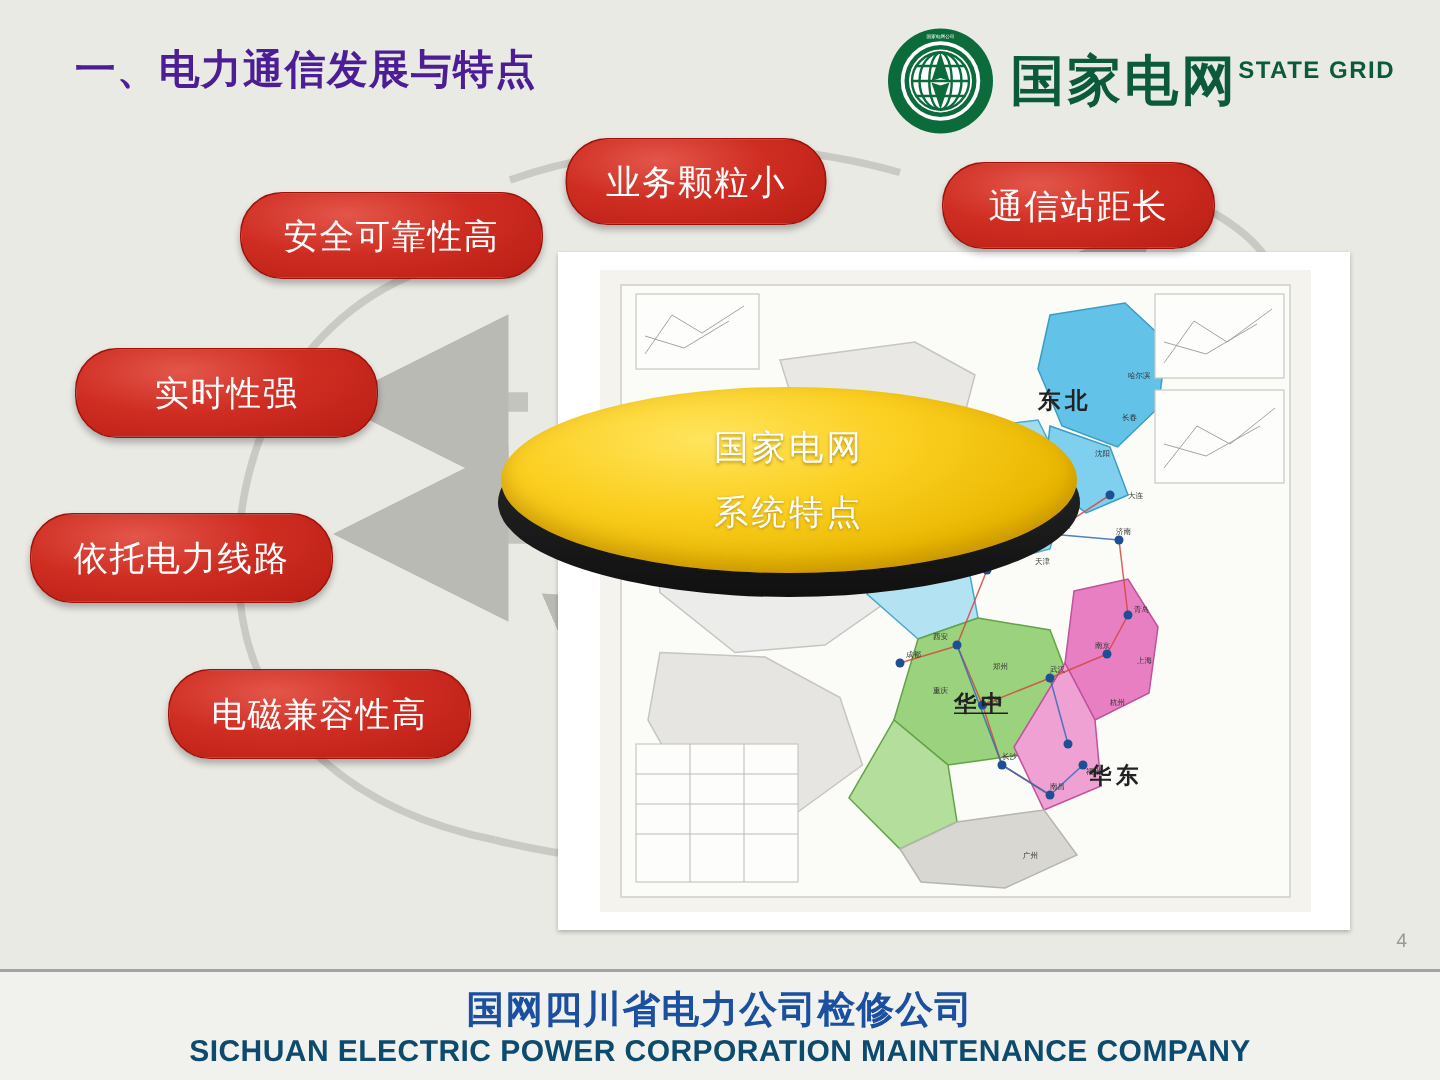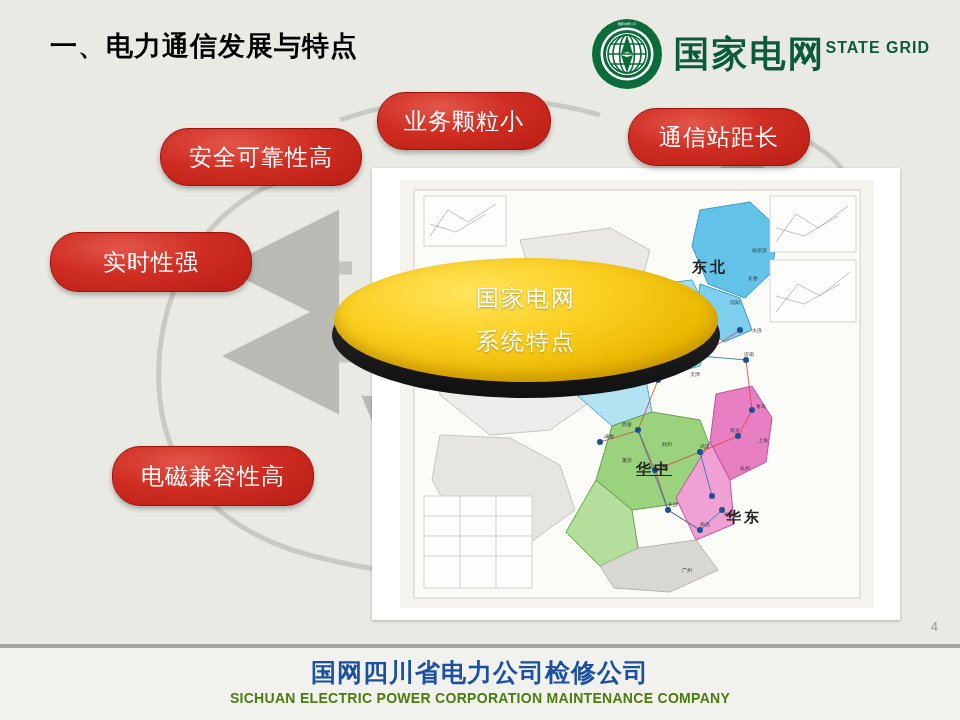--- a/index.html
+++ b/index.html
@@ -25,21 +25,21 @@
 
   
   #title-bar {
     position: absolute;
     left: 50px;
     top: 28px;
     display: flex;
     align-items: center;
   }
   #title-text {
-    color: #000000;
+    color: #4c1d95;
     font-size: 27px;
     font-weight: bold;
     letter-spacing: 1px;
     white-space: nowrap;
     font-family: Liberation Mono, monospace;
   }
 
   
   #logo {
     position: absolute;
@@ -168,39 +168,39 @@
   }
 
   
   #footer {
     position: absolute;
     left: 0;
     bottom: 0;
     width: 960px;
     height: 72px;
     background: #f1f1ee;
-    border-top: 4px solid #a3a3a3;
+    border-top: 2px solid #a3a3a3;
   }
   #footer-cn {
     position: absolute;
     left: 0; right: 0;
     top: 8px;
     text-align: center;
     color: #1b4fa0;
     font-size: 25px;
     font-weight: bold;
     letter-spacing: 1px;
   }
   #footer-en {
     position: absolute;
     left: 0; right: 0;
     top: 42px;
     text-align: center;
-    color: #4d7c0f;
-    font-size: 14px;
+    color: #0c4a6e;
+    font-size: 20px;
     font-weight: bold;
     letter-spacing: .3px;
   }
   #page-number {
     position: absolute;
     right: 22px;
     bottom: 86px;
     color: #9a9a95;
     font-size: 13px;
   }
@@ -392,20 +392,23 @@
   </div>
 
   <div class="pill" style="left:160px; top:128px; width:200px; height:56px;">
     <span>安全可靠性高</span>
   </div>
 
   <div class="pill" style="left:50px; top:232px; width:200px; height:58px;">
     <span>实时性强</span>
   </div>
 
+  <div class="pill" style="left:20px; top:342px; width:200px; height:58px;">
+    <span>依托电力线路</span>
+  </div>
 
   <div class="pill" style="left:112px; top:446px; width:200px; height:58px;">
     <span>电磁兼容性高</span>
   </div>
 
   <div id="page-number">4</div>
 
   <div id="footer">
     <div id="footer-cn">国网四川省电力公司检修公司</div>
     <div id="footer-en">SICHUAN ELECTRIC POWER CORPORATION MAINTENANCE COMPANY</div>

